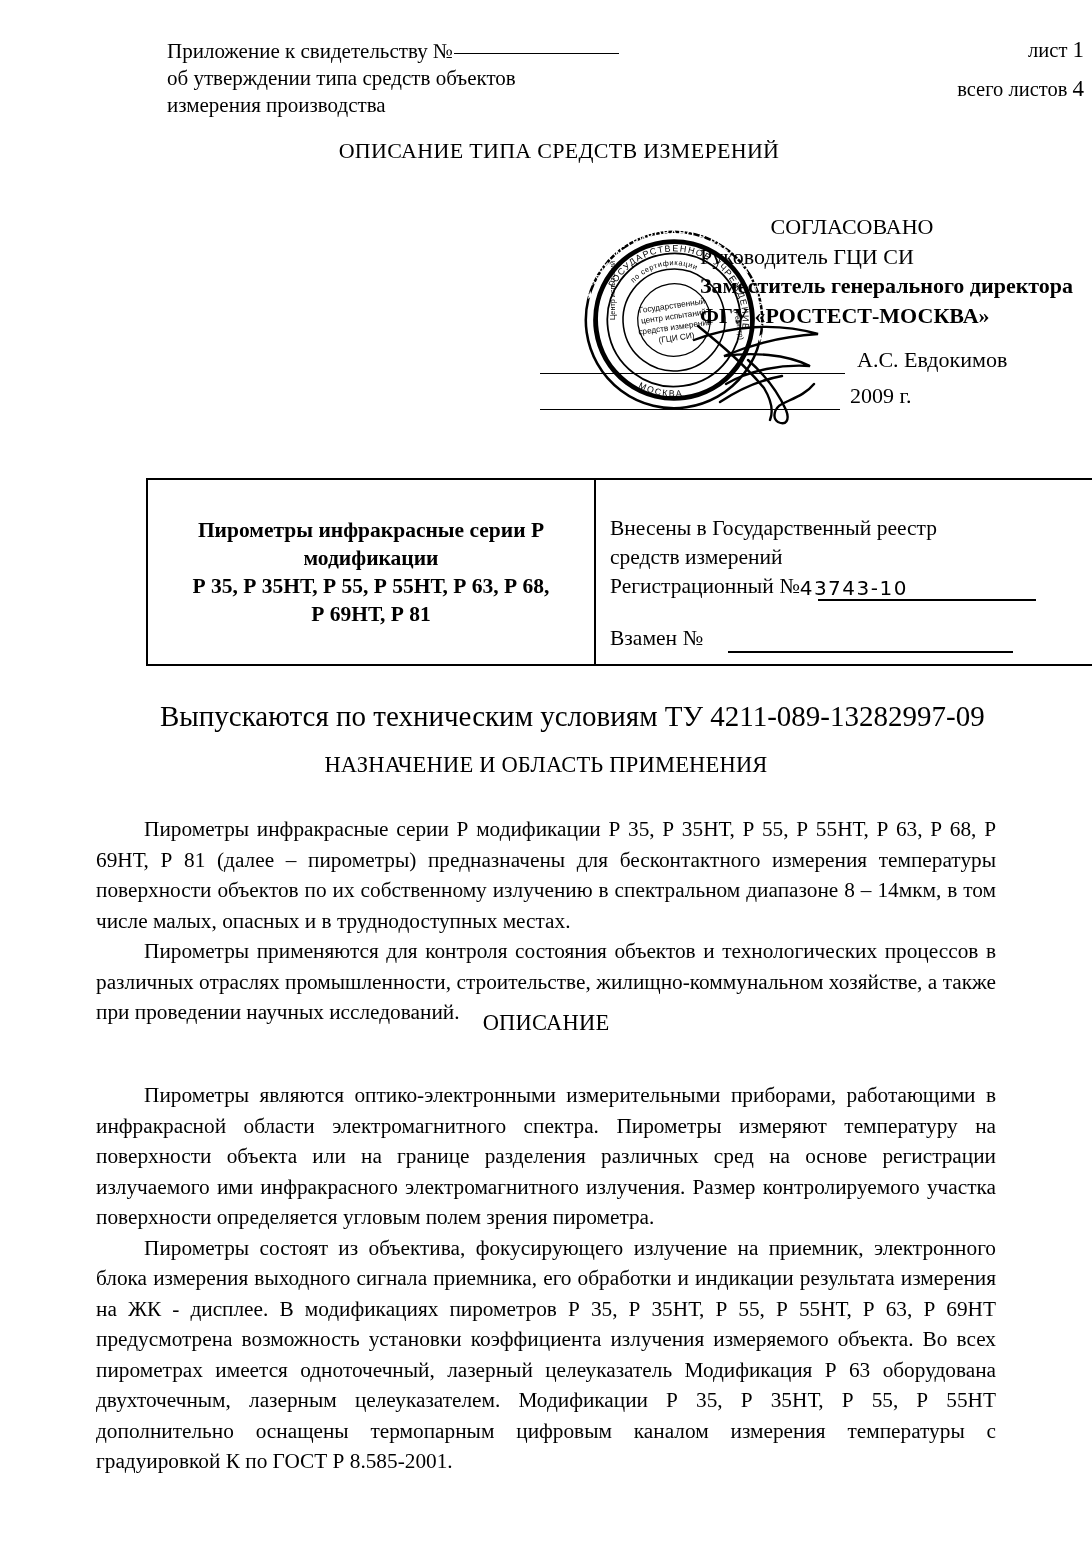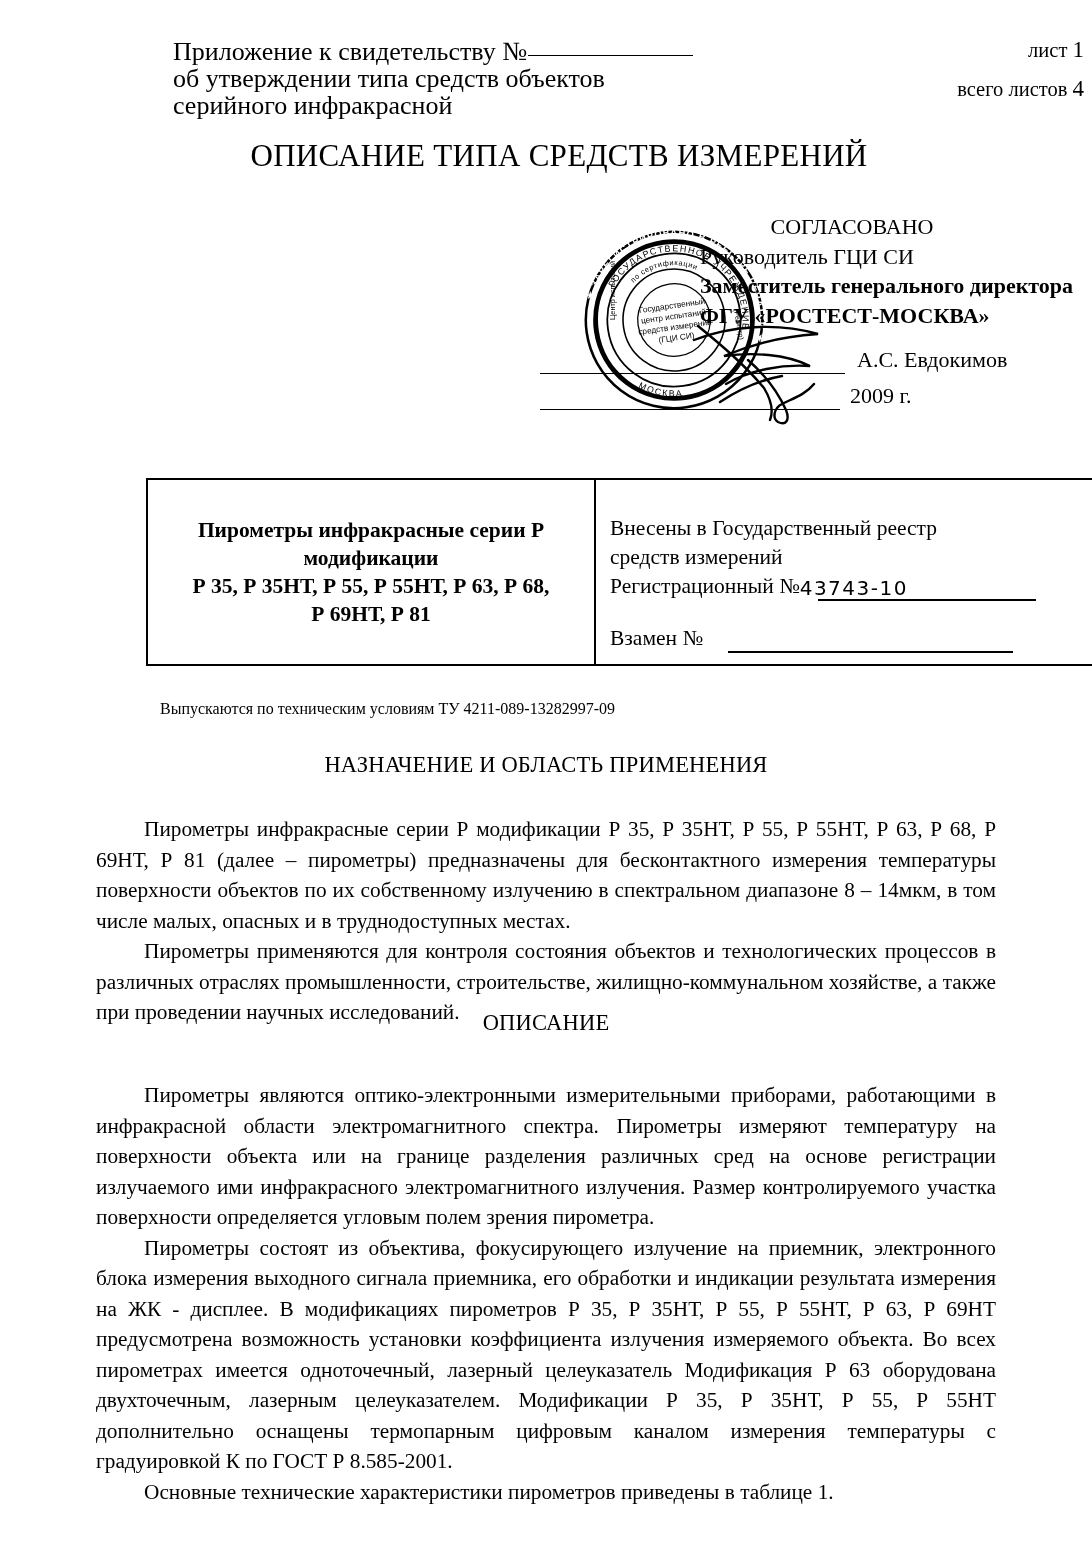--- a/index.html
+++ b/index.html
@@ -15,24 +15,24 @@
     position: relative;
     width: 1092px;
     height: 1560px;
     background: #ffffff;
     overflow: hidden;
   }
 
   
   .hdr-left {
     position: absolute;
-    left: 173px;
+    left: 167px;
     top: 38px;
     width: 520px;
-    font-size: 26px;
+    font-size: 21px;
     line-height: 27px;
   }
   .hdr-left .l1 {
     white-space: nowrap;
   }
   .hdr-left .rule {
     display: inline-block;
     width: 165px;
     border-bottom: 1.6px solid #000;
     vertical-align: 4px;
@@ -54,21 +54,21 @@
     font-size: 23px;
   }
 
   
   .doc-title {
     position: absolute;
     left: 0;
     right: 0;
     top: 138px;
     text-align: center;
-    font-size: 31px;
+    font-size: 22px;
     letter-spacing: 0.3px;
     margin-left: 26px;
   }
 
   
   .approval {
     position: absolute;
     left: 700px;
     top: 212px;
     width: 340px;
@@ -218,21 +218,21 @@
     position: absolute;
     left: 118px;
     top: 27px;
   }
 
   
   .tu-line {
     position: absolute;
     left: 160px;
     top: 700px;
-    font-size: 16px;
+    font-size: 29px;
     white-space: nowrap;
   }
   .sec-head {
     position: absolute;
     left: 0;
     right: 0;
     text-align: center;
     font-size: 22.5px;
     letter-spacing: 0.2px;
   }
@@ -263,21 +263,21 @@
   }
 </style>
 </head>
 <body>
 
 <div class="page">
 
   <div class="hdr-left">
     <div class="l1"><span>Приложение к свидетельству №</span><span class="rule"></span></div>
     <div>об утверждении типа средств объектов</div>
-    <div>серийного инфракрасной</div>
+    <div>измерения производства</div>
   </div>
 
   <div class="hdr-right">
     <div><span>лист</span> <span class="num">1</span></div>
     <div class="sheet-total"><span>всего листов</span> <span class="num">4</span></div>
   </div>
 
   <div class="doc-title">ОПИСАНИЕ ТИПА СРЕДСТВ ИЗМЕРЕНИЙ</div>
 
   <div class="stamp">
@@ -377,16 +377,15 @@
   <div class="sec-head h1">НАЗНАЧЕНИЕ И ОБЛАСТЬ ПРИМЕНЕНИЯ</div>
   <div class="body-block b1">
     <p class="para lineblock">Пирометры инфракрасные серии Р модификации Р 35, Р 35НТ, Р 55, Р 55НТ, Р 63, Р 68, Р 69НТ, Р 81 (далее – пирометры) предназначены для бесконтактного измерения температуры поверхности объектов по их собственному излучению в спектральном диапазоне 8 – 14мкм, в том числе малых, опасных и в труднодоступных местах.</p>
     <p class="para lineblock">Пирометры применяются для контроля состояния объектов и технологических процессов в различных отраслях промышленности, строительстве, жилищно-коммунальном хозяйстве, а также при проведении научных исследований.</p>
   </div>
 
   <div class="sec-head h2">ОПИСАНИЕ</div>
   <div class="body-block b2">
     <p class="para lineblock">Пирометры являются оптико-электронными измерительными приборами, работающими в инфракрасной области электромагнитного спектра. Пирометры измеряют температуру на поверхности объекта или на границе разделения различных сред на основе регистрации излучаемого ими инфракрасного электромагнитного излучения. Размер контролируемого участка поверхности определяется угловым полем зрения пирометра.</p>
     <p class="para lineblock">Пирометры состоят из объектива, фокусирующего излучение на приемник, электронного блока измерения выходного сигнала приемника, его обработки и индикации результата измерения на ЖК - дисплее. В модификациях пирометров Р 35, Р 35НТ, Р 55, Р 55НТ, Р 63, Р 69НТ предусмотрена возможность установки коэффициента излучения измеряемого объекта. Во всех пирометрах имеется одноточечный, лазерный целеуказатель Модификация Р 63 оборудована двухточечным, лазерным целеуказателем. Модификации Р 35, Р 35НТ, Р 55, Р 55НТ дополнительно оснащены термопарным цифровым каналом измерения температуры с градуировкой К по ГОСТ Р 8.585-2001.</p>
-    <p class="para lineblock">Основные технические характеристики пирометров приведены в таблице 1.</p>
   </div>
 
 </div>
 
 </body></html>

